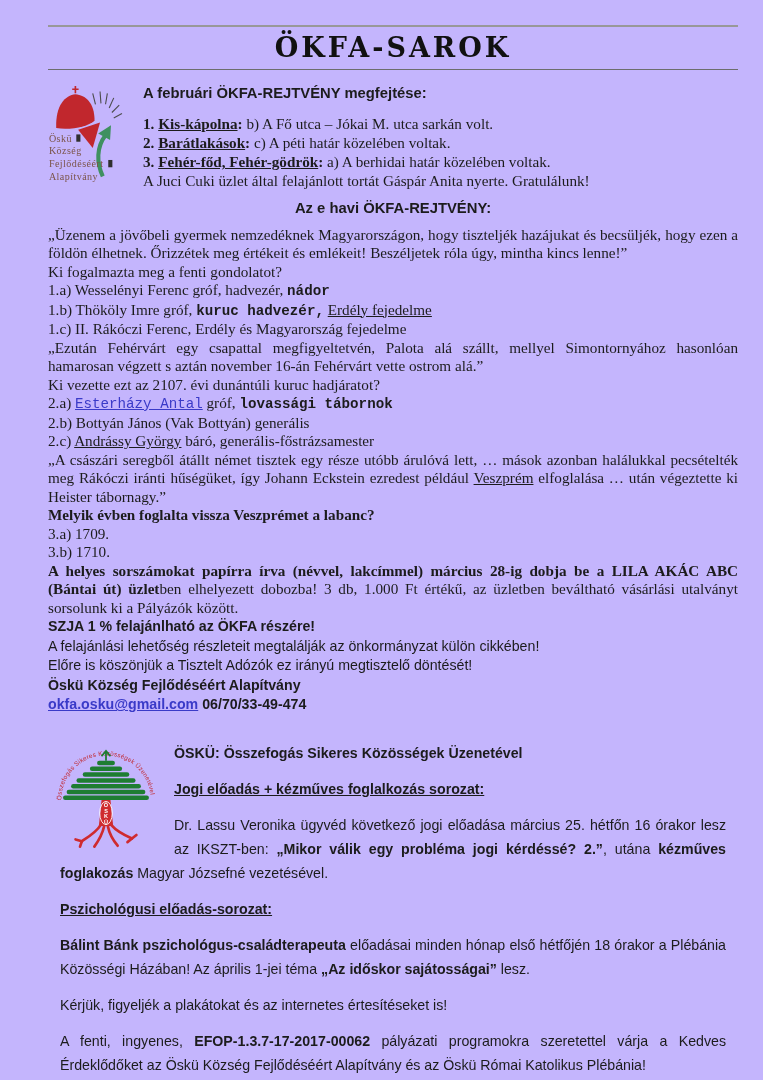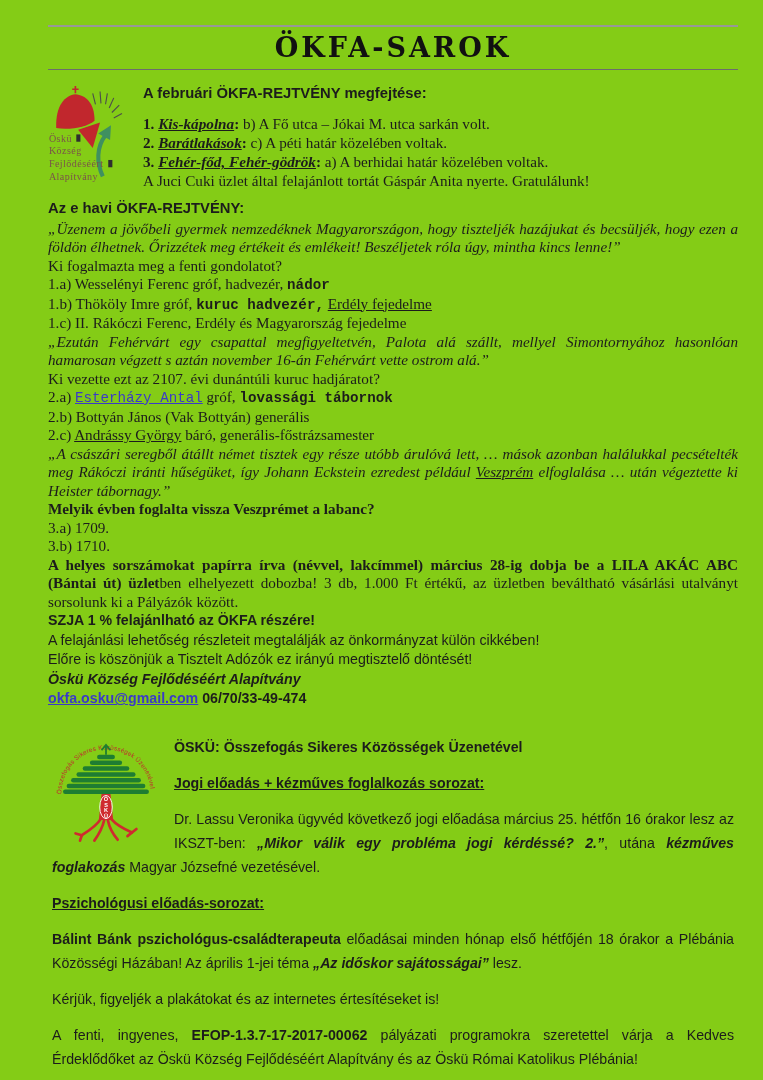--- a/index.html
+++ b/index.html
@@ -1,45 +1,45 @@
 <!DOCTYPE html>
 <html><head>
 <meta charset="utf-8">
 <style>
   html,body{margin:0;padding:0;}
   body{width:763px;height:1080px;background:#f6f6f4;}
-  .page{width:763px;height:1080px;background:#84cc16;box-sizing:border-box;
+  .page{width:763px;height:1080px;background:#c4b5fd;box-sizing:border-box;
         padding:25px 25px 0 48px;font-family:"Liberation Serif",serif;color:#1c1c1c;
         overflow:hidden;position:relative;}
   .rule{border:none;height:0;border-top:2px solid #989898;margin:0;}
   .rule.mid{border-top:1.5px solid #6d6d6d;}
   .title{font-family:"DejaVu Serif",serif;font-size:27px;font-weight:700;letter-spacing:3px;
          text-align:center;margin:5px 0 6px;color:#111;}
   p{margin:0;}
   .sansb{font-family:"Liberation Sans",sans-serif;font-weight:700;font-size:14.8px;}
-  .i{font-style:italic}
+  .i{}
   .b,.bold{font-weight:700}
   .u{text-decoration:underline}
   .link{color:#3a3ac8;text-decoration:underline;cursor:pointer;}
   .sans{font-family:Liberation Mono, monospace;font-size:14.2px;}
   .justify{text-align:justify;}
 
   .feb{margin-top:15px;}
   .logo1{float:left;width:84px;height:100px;margin-right:11px;}
   .febhead{margin-bottom:13px;}
   .feb .line{font-size:15.2px;line-height:19px;}
 
   .quiz{clear:both;margin-top:9px;font-size:15.2px;line-height:18.5px;}
-  .quiz .sansb{margin-bottom:2px;}
+  .quiz .sansb{margin-bottom:8px;text-align:center;}
 
   .szja{font-family:"Liberation Sans",sans-serif;font-size:14.2px;line-height:19.6px;}
 
   .osku{margin-top:26px;font-family:"Liberation Sans",sans-serif;font-size:14.2px;line-height:24px;}
   .logo2{float:left;width:104px;height:113px;margin:0 16px 4px 6px;}
-  .osku p{margin:0 4px 12px;}
+  .osku p{margin:0 12px 12px;}
   .oskuhead{margin-bottom:14px;}
   .subhead{margin-bottom:14px;}
   .psych{clear:both;margin-top:8px;}
 </style>
 </head>
 <body>
 
 <div class="page">
 
   <hr class="rule top">

